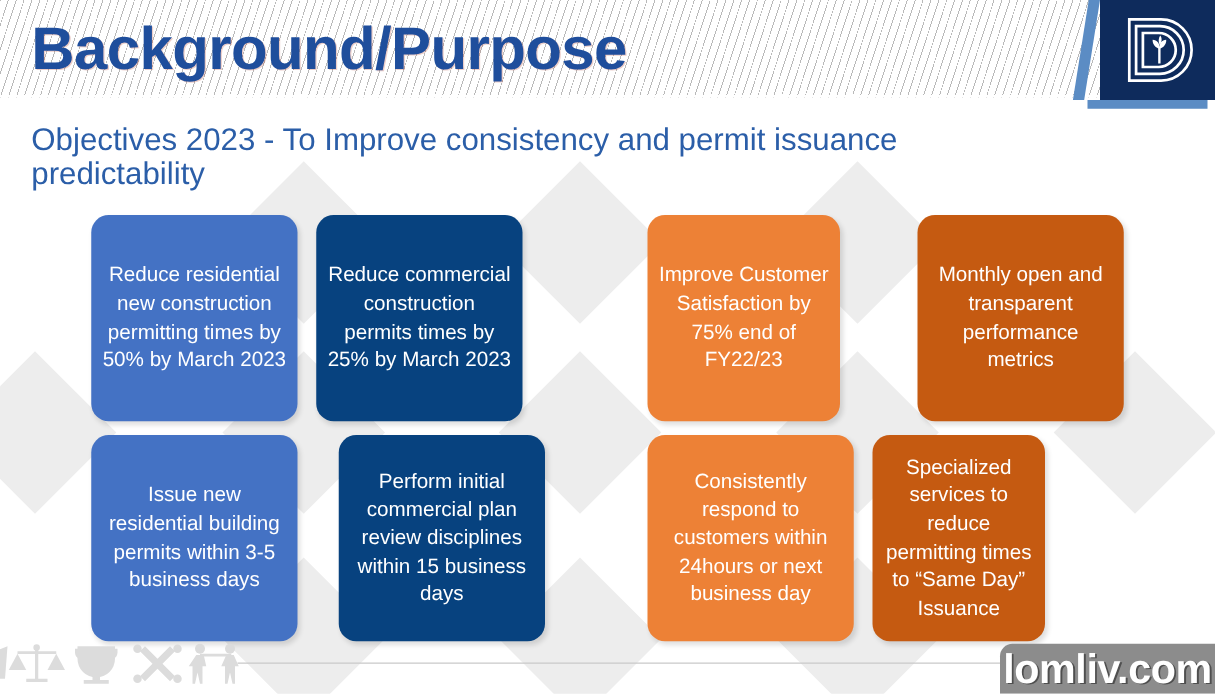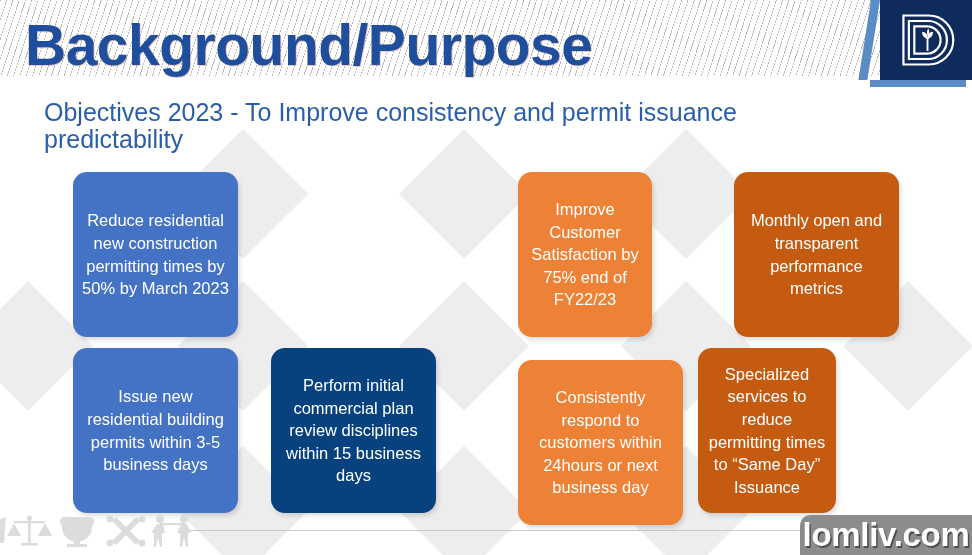--- a/index.html
+++ b/index.html
@@ -32,21 +32,21 @@
     content: "";
     position: absolute;
     left: 0; bottom: 0; width: 100%; height: 2px;
     background: #ffffff;
   }
 
   #page-title {
     position: absolute;
     left: 25px;
     top: 12px;
-    font-size: 57px;
+    font-size: 48px;
     font-weight: bold;
     letter-spacing: -0.5px;
     color: #1F4E9C;
     text-shadow: 1px 1px 0 rgba(180,60,40,0.25);
     z-index: 5;
     white-space: nowrap;
   }
 
   
   #logo-block {
@@ -94,21 +94,20 @@
   
   #subtitle {
     position: absolute;
     left: 25px;
     top: 99px;
     width: 790px;
     font-size: 25px;
     line-height: 1.07;
     color: #2B5EA8;
     z-index: 6;
-    margin-left: 19px;
   }
 
   
   .deco {
     position: absolute;
     background: #EDEDED;
     z-index: 1;
   }
   .deco-diamond {
     width: 92px;
@@ -221,33 +220,36 @@
     </g>
   </svg>
 </div>
 
 <div id="subtitle">Objectives 2023 - To Improve consistency and permit issuance predictability</div>
 
 <div id="box-grid">
     <div class="obj-box" style="left: 73px; top: 172px; width: 165px; height: 165px; background: rgb(68, 114, 196);">
       <span>Reduce residential new construction permitting times by 50% by March 2023</span>
     </div>
-    <div class="obj-box" style="left: 518px; top: 172px; width: 134px; height: 165px; background: rgb(237, 129, 54);">
+    <div class="obj-box" style="left: 253px; top: 172px; width: 165px; height: 165px; background: rgb(7, 66, 127);">
+      <span>Reduce commercial construction permits times by 25% by March 2023</span>
+    </div>
+    <div class="obj-box" style="left: 518px; top: 172px; width: 154px; height: 165px; background: rgb(237, 129, 54);">
       <span>Improve Customer Satisfaction by 75% end of FY22/23</span>
     </div>
     <div class="obj-box" style="left: 698px; top: 172px; width: 165px; height: 165px; background: rgb(197, 90, 17); margin-left: 36px;">
       <span>Monthly open and transparent performance metrics</span>
     </div>
     <div class="obj-box" style="left: 73px; top: 348px; width: 165px; height: 165px; background: rgb(68, 114, 196);">
       <span>Issue new residential building permits within 3-5 business days</span>
     </div>
     <div class="obj-box" style="left: 253px; top: 348px; width: 165px; height: 165px; background: rgb(7, 66, 127); margin-left: 18px;">
       <span>Perform initial commercial plan review disciplines within 15 business days</span>
     </div>
-    <div class="obj-box" style="left: 518px; top: 348px; width: 165px; height: 165px; background: rgb(237, 129, 54); margin-top: 12px;">
+    <div class="obj-box" style="left: 518px; top: 348px; width: 165px; height: 165px; background: rgb(237, 129, 54);">
       <span>Consistently respond to customers within 24hours or next business day</span>
     </div>
     <div class="obj-box" style="left: 698px; top: 348px; width: 138px; height: 165px; background: rgb(197, 90, 17);">
       <span>Specialized services to reduce permitting times to “Same Day” Issuance</span>
     </div>
   </div>
 
 <div id="bottom-rule"></div>
 <div id="bottom-icons">
   <svg viewBox="0 0 210 44" width="210" height="44">

